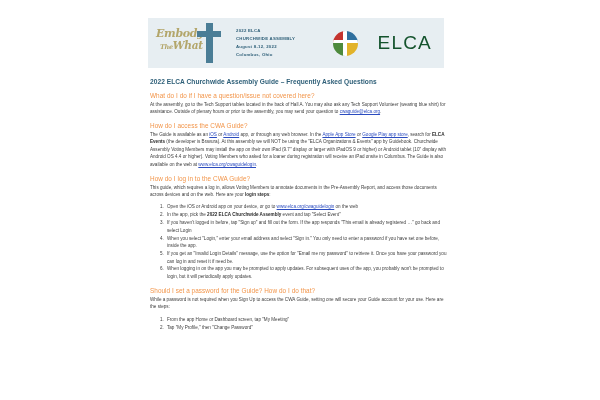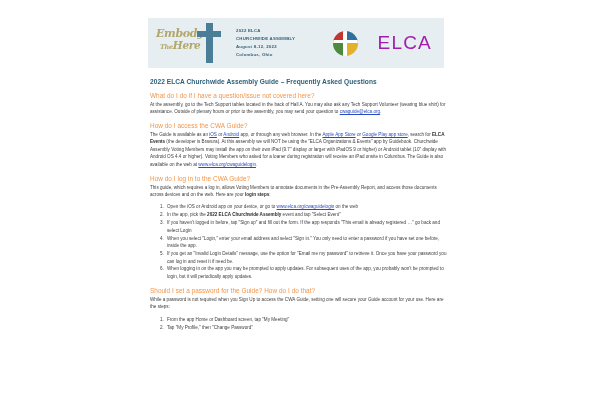--- a/index.html
+++ b/index.html
@@ -120,21 +120,21 @@
     position: absolute;
     left: 0;
     top: 9px;
     width: 25px;
     height: 3.6px;
     background: #ffffff;
   }
   .elca-word {
     font-size: 19px;
     letter-spacing: 1.2px;
-    color: #a21caf;
+    color: #14532d;
     margin-left: 20px;
     font-weight: 300;
   }
   
   .doc {
     position: absolute;
     left: 150px;
     top: 78px;
     width: 300px;
   }
@@ -178,21 +178,21 @@
 </head>
 <body>
 
 <div class="page">
 
   <div class="header-band">
 
     <div class="embody-logo">
       <div class="embody-script">
         <div class="l1">Embody</div>
-        <div class="l2"><span class="small">The</span><span>Here</span></div>
+        <div class="l2"><span class="small">The</span><span>What</span></div>
       </div>
       <div class="cross">
         <div class="v"></div>
         <div class="h"></div>
       </div>
     </div>
 
     <div class="header-meta">
       <div class="row">2022 ELCA</div>
       <div class="row">CHURCHWIDE ASSEMBLY</div>

